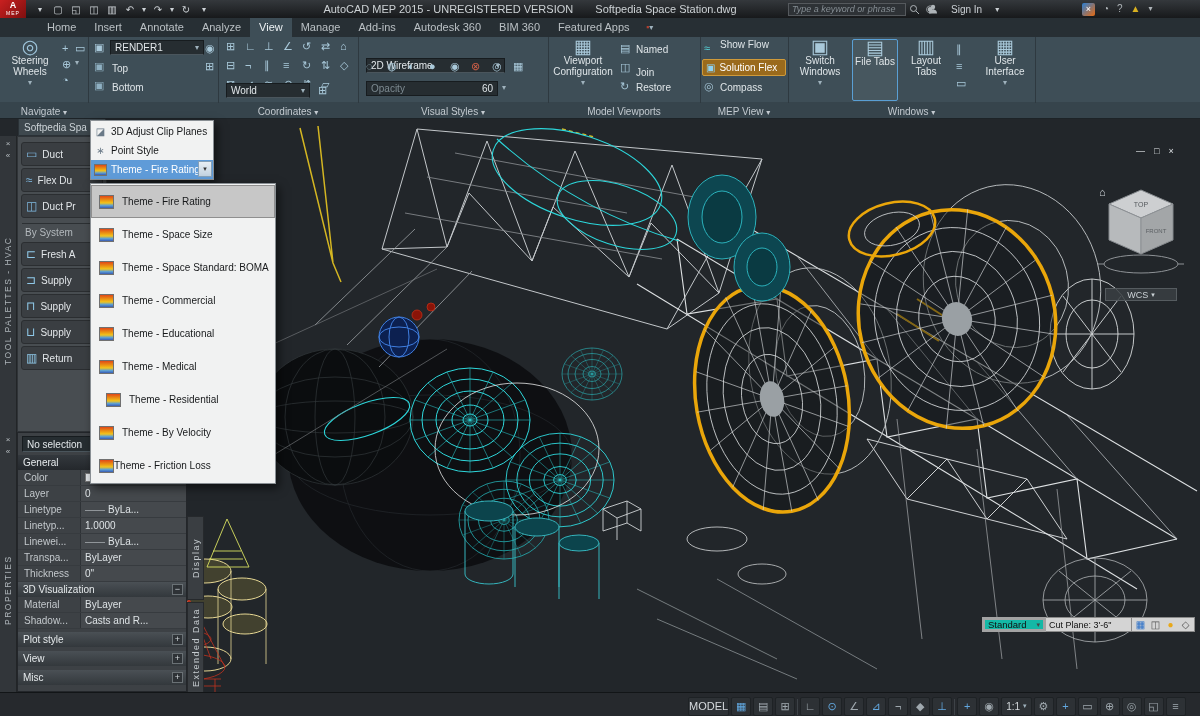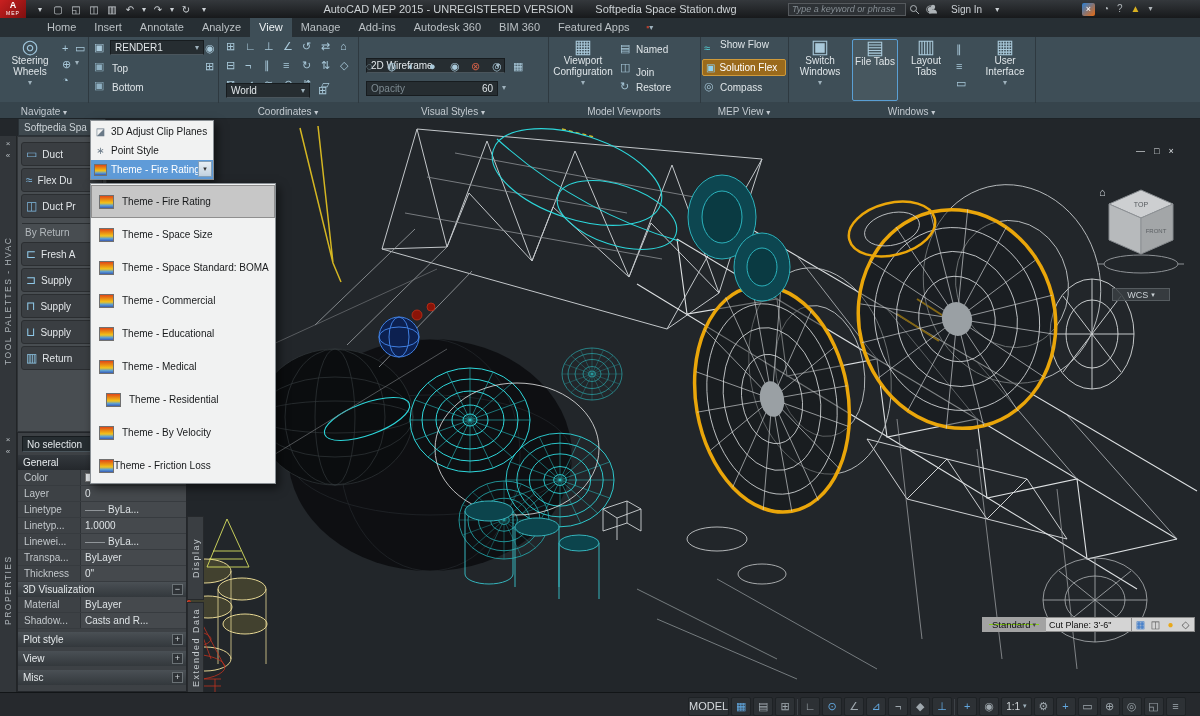--- a/index.html
+++ b/index.html
@@ -214,29 +214,29 @@
         <g stroke="#8e9296" stroke-width="1">
           <polygon points="48,10 80,24 48,38 16,24" fill="#dcdee0" opacity="0.92"></polygon>
           <polygon points="16,24 48,38 48,74 16,60" fill="#c4c7c9" opacity="0.92"></polygon>
           <polygon points="48,38 80,24 80,60 48,74" fill="#aeb1b3" opacity="0.92"></polygon>
         </g>
         <text x="48" y="27" text-anchor="middle" font-size="7" fill="#55595d">TOP</text>
         <text x="63" y="53" text-anchor="middle" font-size="6" fill="#5c6064">FRONT</text>
         <ellipse cx="48" cy="84" rx="37" ry="9" fill="none" stroke="#8e9296"></ellipse>
         <path d="M11,84 l-6,0 M85,84 l6,0" stroke="#8e9296"></path>
       </svg>
-      <div style="margin:2px auto 0 auto;width:58px;height:13px;background:rgba(58,63,67,.85);border:1px solid #565c60;color:#ccd2d6;font-size:9px;display:flex;align-items:center;justify-content:center;gap:3px">
+      <div style="margin:2px auto 0 auto;width:72px;height:13px;background:rgba(58,63,67,.85);border:1px solid #565c60;color:#ccd2d6;font-size:9px;display:flex;align-items:center;justify-content:center;gap:3px">
         <span>WCS</span>
           <span class="car" style="font-size:7px">▾</span>
       </div>
     </div>
 
     
     <div class="abs" style="left:965px;top:498px;display:flex;z-index:5">
-      <div class="fx" style="width:64px;height:15px;background:#84cc16;border:7px solid #a3a3a3;color:#111;font-size:9.5px;padding:0 3px">
+      <div class="fx" style="width:64px;height:15px;background:#14b8a6;border:3px solid #a3a3a3;color:#111;font-size:9.5px;padding:0 3px">
         <span>Standard</span>
         <span style="margin-left:auto;font-size:7px;color:#444">▾</span>
       </div>
       <div class="fx" style="width:86px;height:15px;background:#d4d4d4;border:1px solid #8a8a8a;border-left:none;color:#111;font-size:9px;padding:0 3px">Cut Plane: 3'-6"</div>
       <div class="fx" style="height:15px;background:#d4d4d4;border:1px solid #8a8a8a;border-left:none;gap:2px;padding:0 2px">
         <span class="ic" style="width:13px;color:#2a6fc8;font-size:10px">▦</span>
         <span class="ic" style="width:13px;color:#555;font-size:10px">◫</span>
         <span class="ic" style="width:13px;color:#e8a81a;font-size:10px">●</span>
         <span class="ic" style="width:13px;color:#555;font-size:10px">◇</span>
       </div>
@@ -470,21 +470,21 @@
     </div>
     <div class="tpitem">
       <span class="ic" style="color:#7fb8e0;font-size:12px">≈</span>
       <span>Flex Du</span>
     </div>
     <div class="tpitem">
       <span class="ic" style="color:#7fb8e0;font-size:12px">◫</span>
       <span>Duct Pr</span>
     </div>
     <div style="margin:5px 4px 1px 4px;border-top:1px solid #2c3033"></div>
-    <div style="padding:2px 0 2px 7px;font-size:10px;color:#b3b9bd">By Return</div>
+    <div style="padding:2px 0 2px 7px;font-size:10px;color:#b3b9bd">By System</div>
     <div class="tpitem">
       <span class="ic" style="color:#8fc8e8;font-size:12px">⊏</span>
       <span>Fresh A</span>
     </div>
     <div class="tpitem">
       <span class="ic" style="color:#8fc8e8;font-size:12px">⊐</span>
       <span>Supply</span>
     </div>
     <div class="tpitem">
       <span class="ic" style="color:#8fc8e8;font-size:12px">⊓</span>

